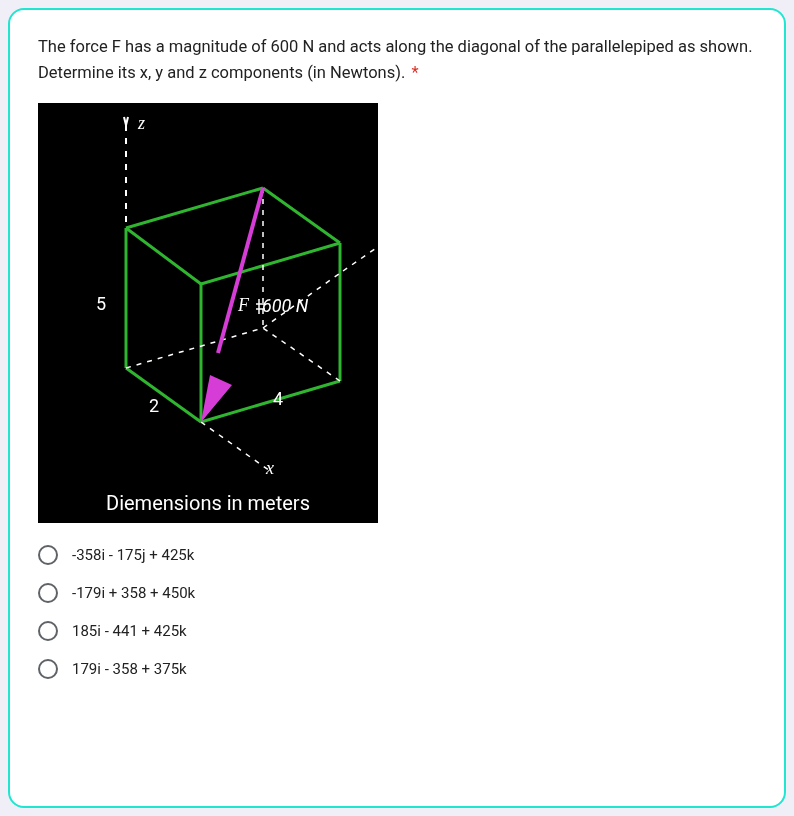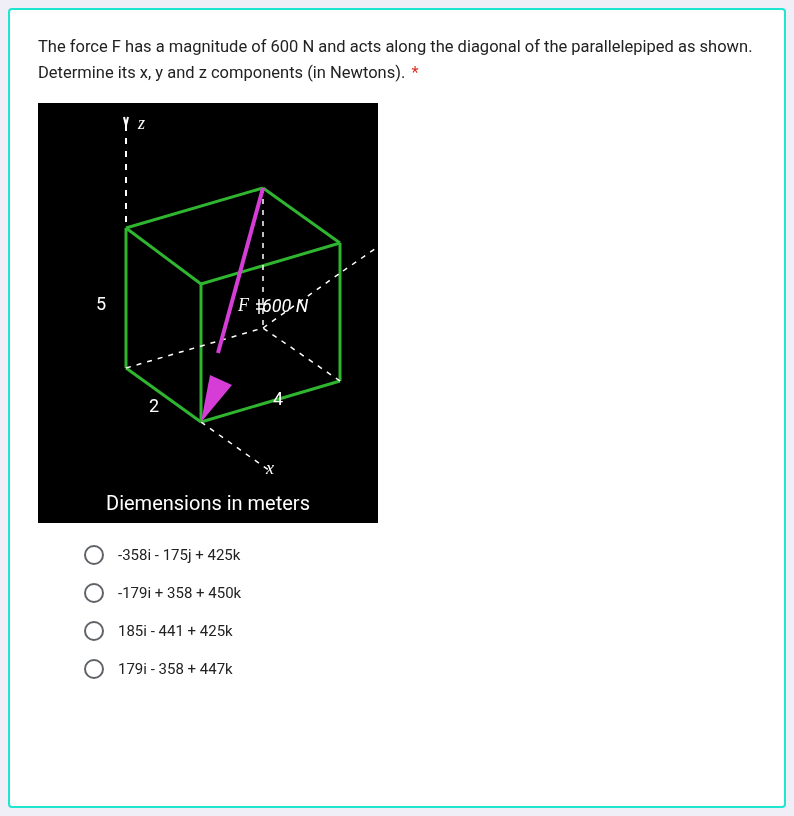--- a/index.html
+++ b/index.html
@@ -9,21 +9,21 @@
     }
     body {
       font-family: Roboto, Arial, sans-serif;
       background: #f0eef7;
       padding: 8px;
       width: 794px;
     }
     .card {
       background: #ffffff;
       border: 2px solid #1fe6d0;
-      border-radius: 4px;
+      border-radius: 16px;
       padding: 24px 28px 17px 28px;
       min-height: 800px;
     }
     .question-text {
       font-size: 16.5px;
       color: #222;
       line-height: 1.55;
       margin-bottom: 4px;
     }
     .required {
@@ -54,21 +54,20 @@
       left: 0;
     }
     .options {
       margin-top: 22px;
     }
     .option {
       display: flex;
       align-items: center;
       margin-bottom: 18px;
       cursor: pointer;
-      margin-left: 46px;
     }
     .radio {
       width: 20px;
       height: 20px;
       border: 2px solid #5f6368;
       border-radius: 50%;
       margin-right: 14px;
       flex-shrink: 0;
     }
     .option-label {
@@ -142,16 +141,16 @@
     <div class="option">
       <div class="radio"></div>
       <span class="option-label">-179i + 358 + 450k</span>
     </div>
     <div class="option">
       <div class="radio"></div>
       <span class="option-label">185i - 441 + 425k</span>
     </div>
     <div class="option">
       <div class="radio"></div>
-      <span class="option-label">179i - 358 + 447k</span>
+      <span class="option-label">179i - 358 + 375k</span>
     </div>
   </div>
 </div>
 
 </body></html>

